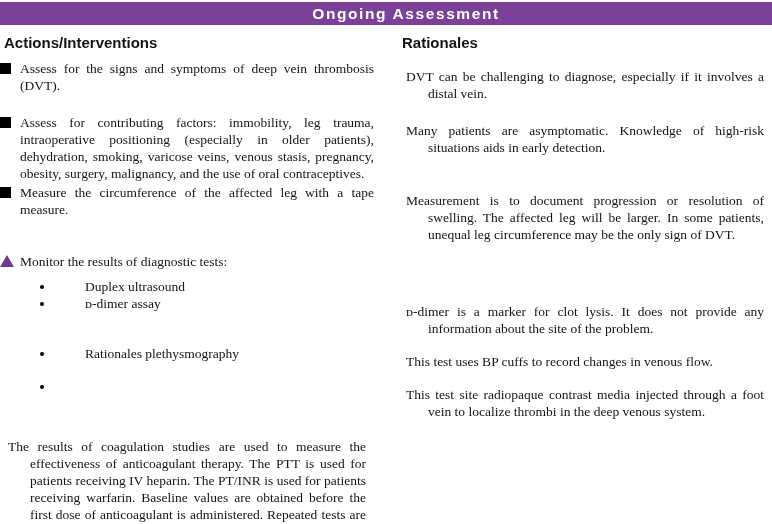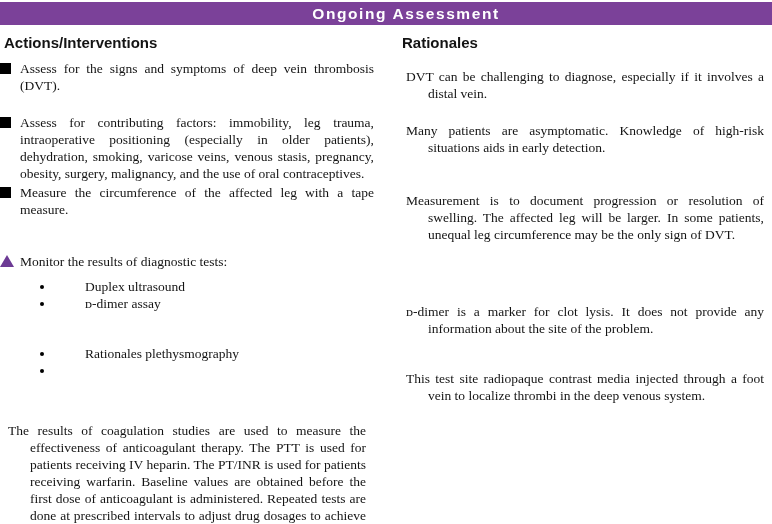--- a/index.html
+++ b/index.html
@@ -184,20 +184,23 @@
     </div>
   </div>
 
   <div class="row mb0">
     <div class="cell action">
       <div class="para sub">
         <span class="marker dot"></span>
         <span>Rationales plethysmography</span>
       </div>
     </div>
+    <div class="cell rationale">
+      <p>This test uses BP cuffs to record changes in venous flow.</p>
+    </div>
   </div>
 
   <div class="row">
     <div class="cell action">
       <div class="para sub">
         <span class="marker dot"></span>
       </div>
     </div>
     <div class="cell rationale">
       <p>This test site radiopaque contrast media injected through a foot vein to localize thrombi in the deep venous system.</p>

